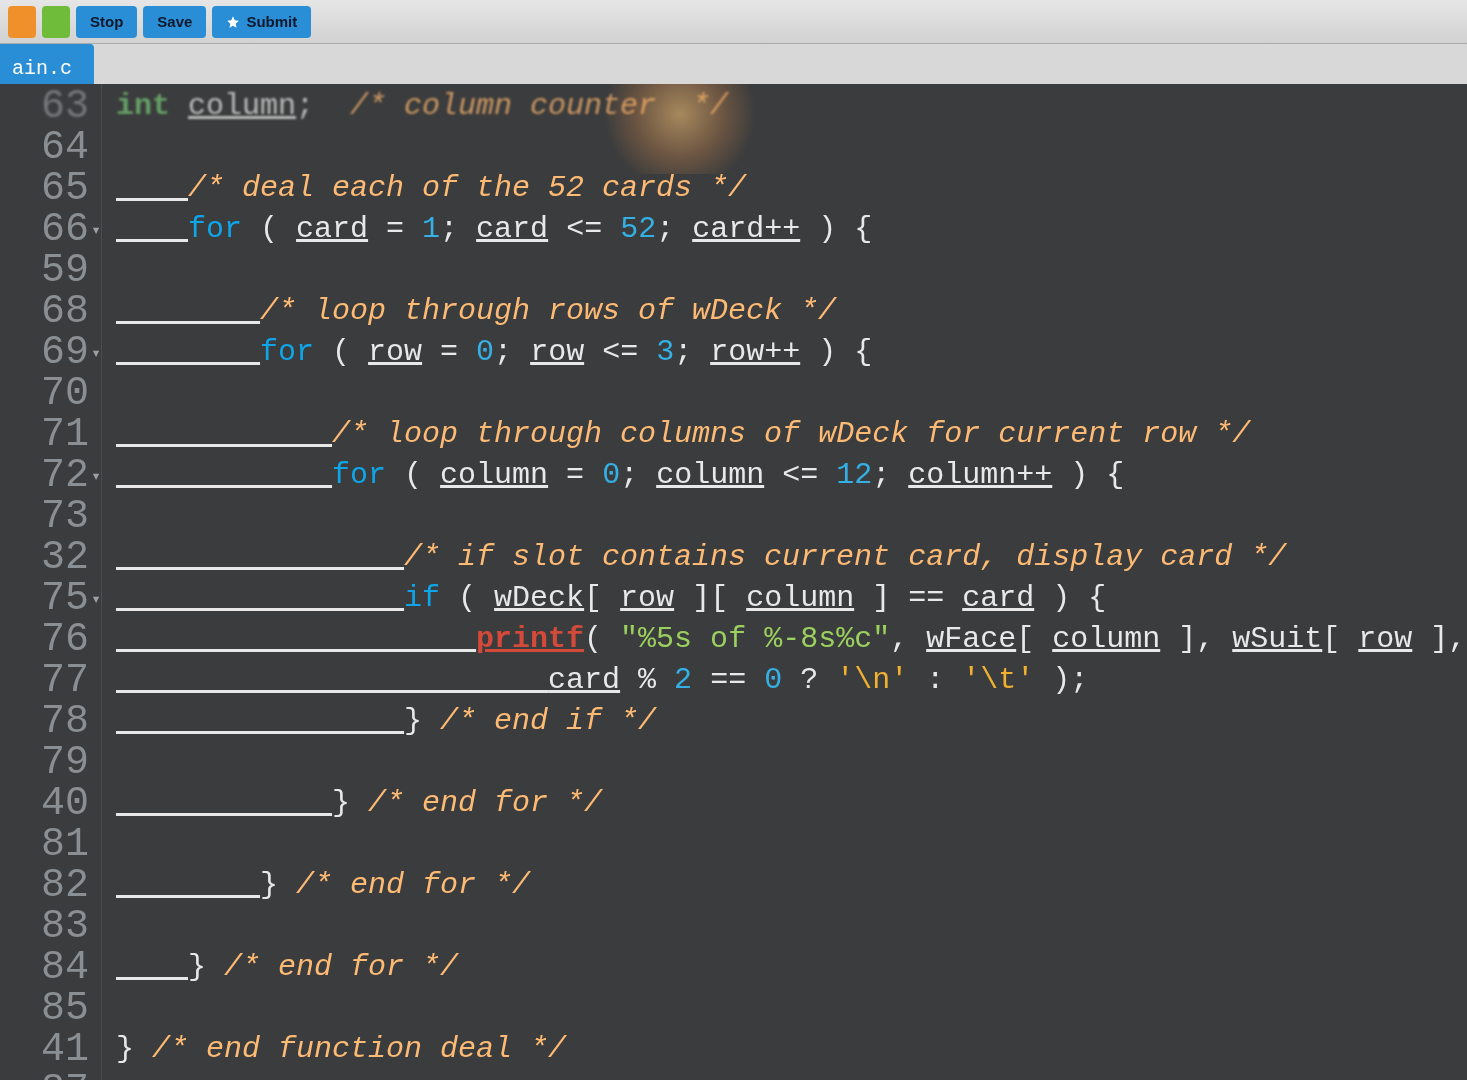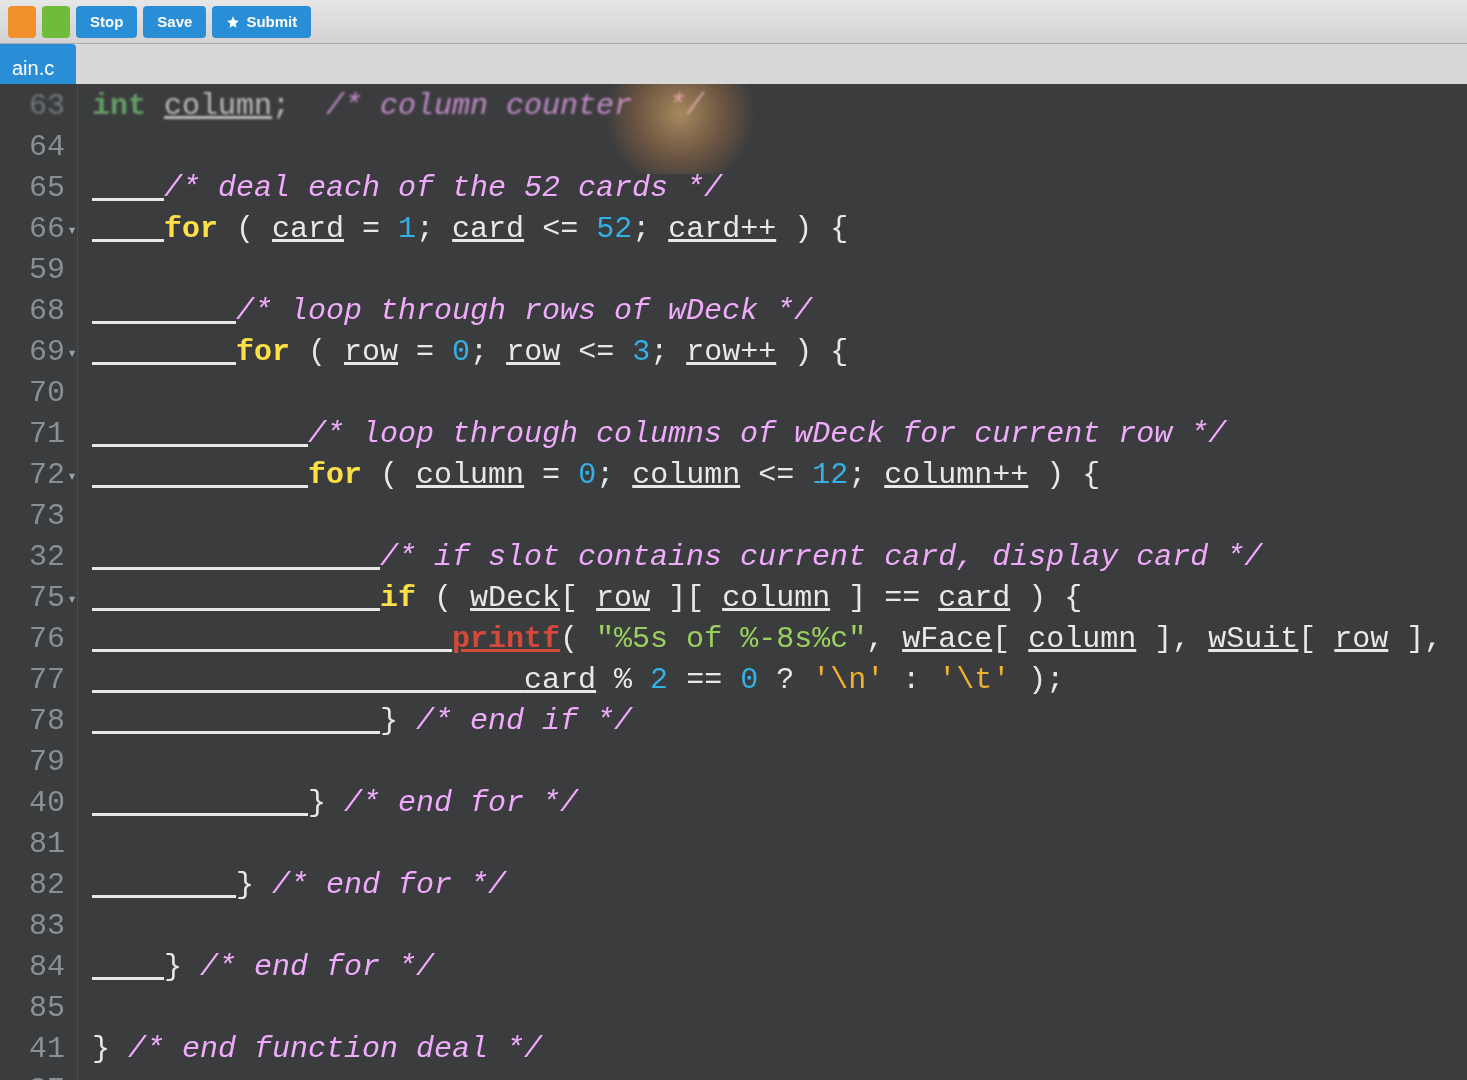--- a/index.html
+++ b/index.html
@@ -21,21 +21,21 @@
     gap: 6px;
     border-bottom: 1px solid #aaa;
   }
   .tb-btn {
     height: 32px;
     padding: 0 14px;
     border-radius: 4px;
     display: flex;
     align-items: center;
     gap: 6px;
-    color: #ffffff;
+    color: #0f172a;
     font-family: Arial, sans-serif;
     font-size: 15px;
     font-weight: 600;
     cursor: pointer;
   }
   .tb-orange { background: #f0902a; }
   .tb-green  { background: #6fbb3a; }
   .tb-blue   { background: #2a8ed6; }
   .tb-icon {
     width: 14px; height: 14px;
@@ -44,41 +44,41 @@
   .tb-star svg { fill: #fff; }
   .tab-bar {
     height: 40px;
     display: flex;
     align-items: stretch;
   }
   .tab {
     background: #2a8ed6;
     color: #fff;
     padding: 8px 22px 0 12px;
-    font-family: Liberation Sans, sans-serif;
+    font-family: Liberation Mono, monospace;
     font-size: 20px;
     display: flex;
     align-items: center;
     border-top-right-radius: 4px;
   }
   .editor-wrap {
     position: relative;
     background: #3b3c3d;
     height: calc(100% - 84px);
     display: flex;
     align-items: stretch;
     overflow: hidden;
   }
   .gutter {
-    width: 78px;
+    width: 102px;
     background: #3b3c3d;
     text-align: right;
     padding: 2px 12px 0 0;
     color: #8a8f93;
-    font-size: 30px;
+    font-size: 40px;
     line-height: 41px;
     user-select: none;
     border-right: 1px solid #4b4c4d;
   }
   .gutter .ln { position: relative; }
   .gutter .fold::after {
     content: "▾";
     position: absolute;
     right: -12px;
     top: 2px;
@@ -89,22 +89,22 @@
     flex: 1;
     padding: 2px 0 0 14px;
     font-size: 30px;
     line-height: 41px;
     color: #e8e8e8;
     white-space: pre;
     overflow: hidden;
     position: relative;
   }
   
-  .cm  { color: #f0abfc; font-style: italic; margin-top: 8px; } 
-  .kw  { color: #fde047; font-weight: 700; }   
+  .cm  { color: #fdba74; font-style: italic; margin-top: 8px; } 
+  .kw  { color: #0ea5e9; font-weight: 400; }   
   .ty  { color: #78c47a; font-weight: 600; }   
   .nu  { color: #34b0e4; }                     
   .st  { color: #9bd05f; }                     
   .fn  { color: #d44a3a; font-weight: 600; text-decoration: underline; }   
   .id  { color: #e8e8e8; text-decoration: underline; }                     
   .op  { color: #e8e8e8; }                     
   .ch  { color: #f0b030; }                     
   .blurred {
     filter: blur(1.2px) brightness(0.9);
     opacity: 0.85;

